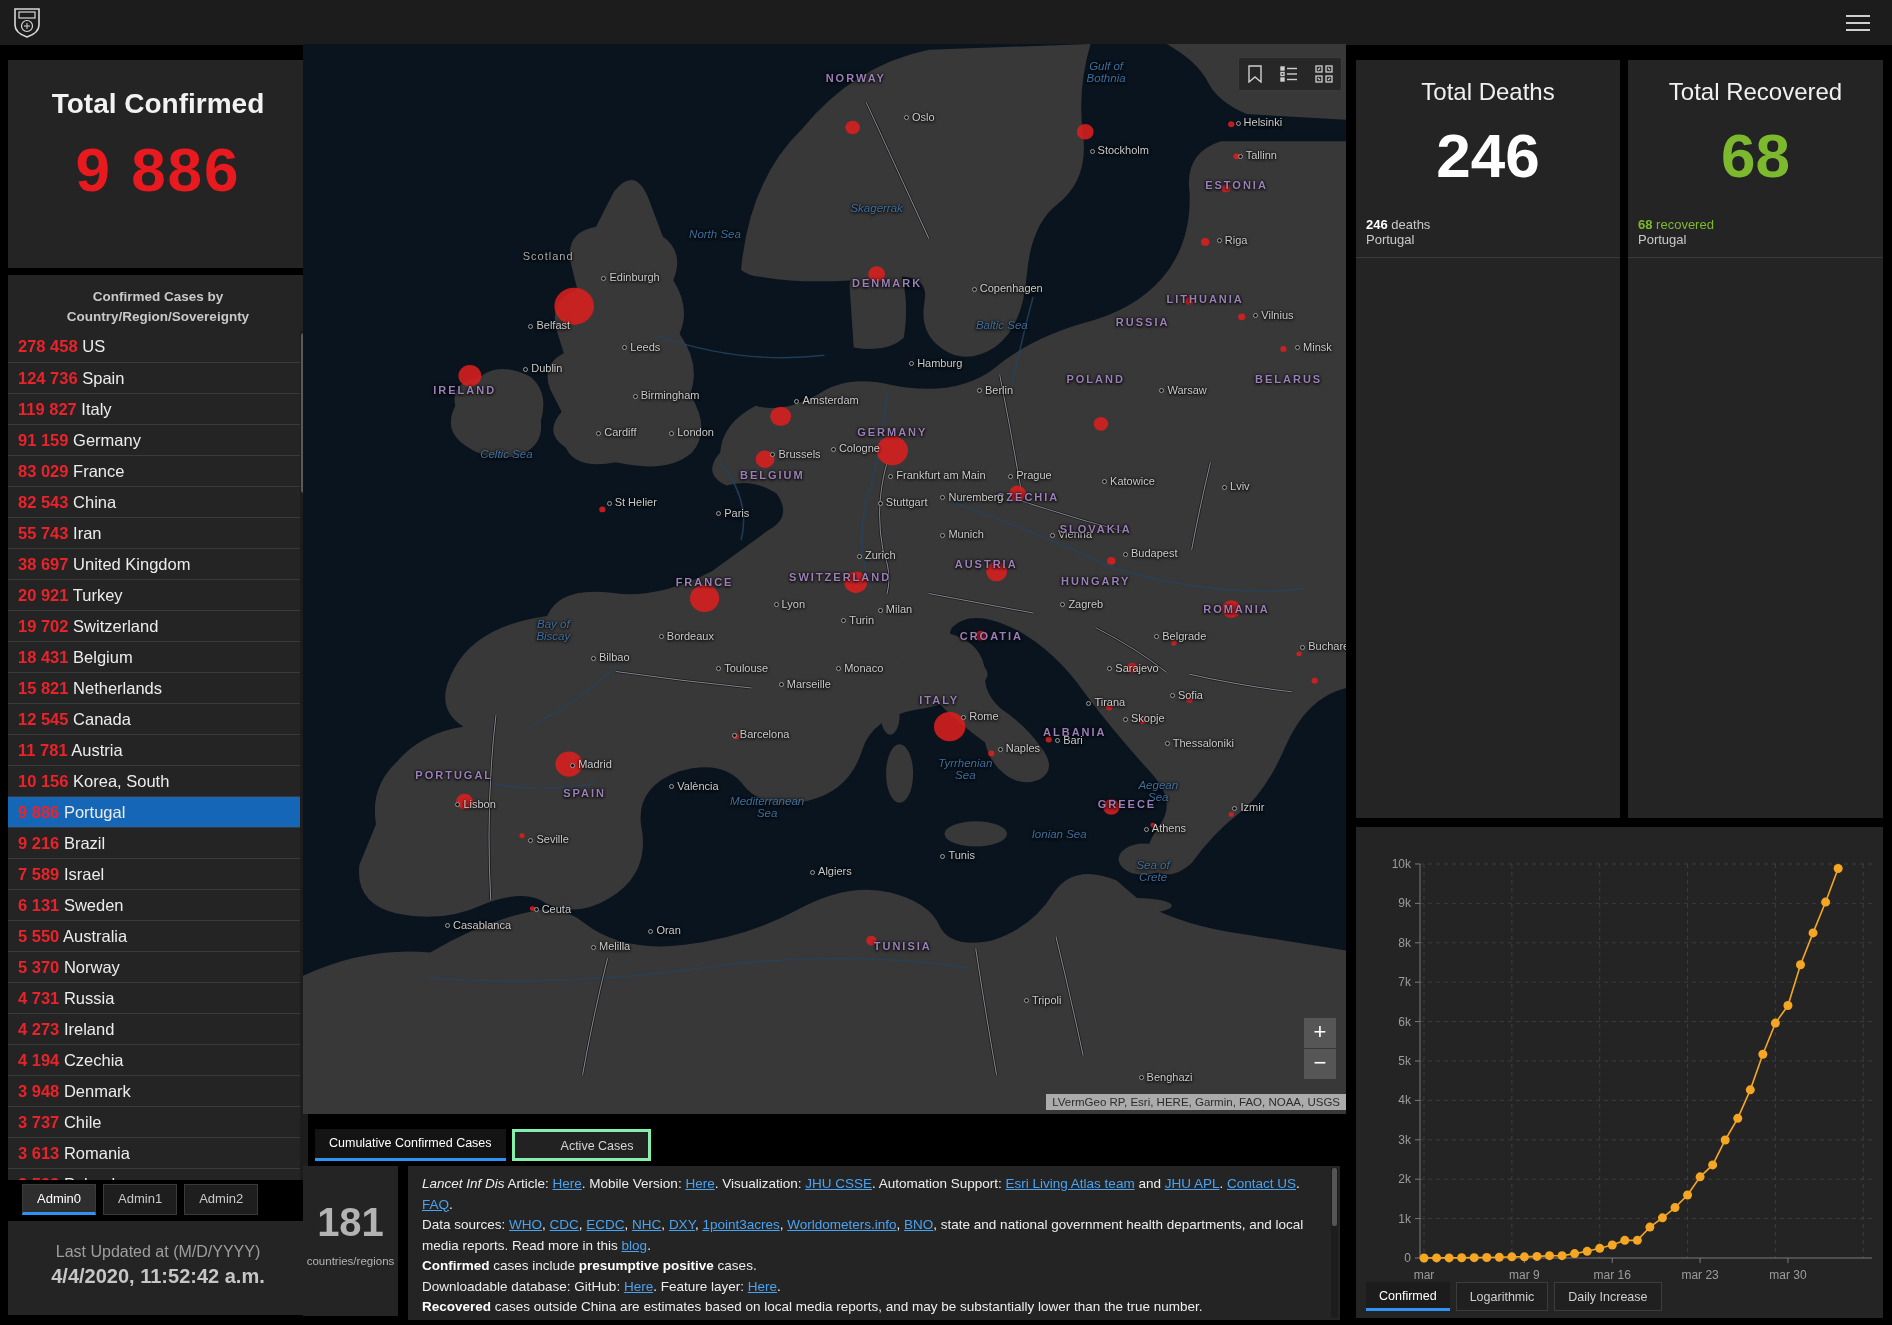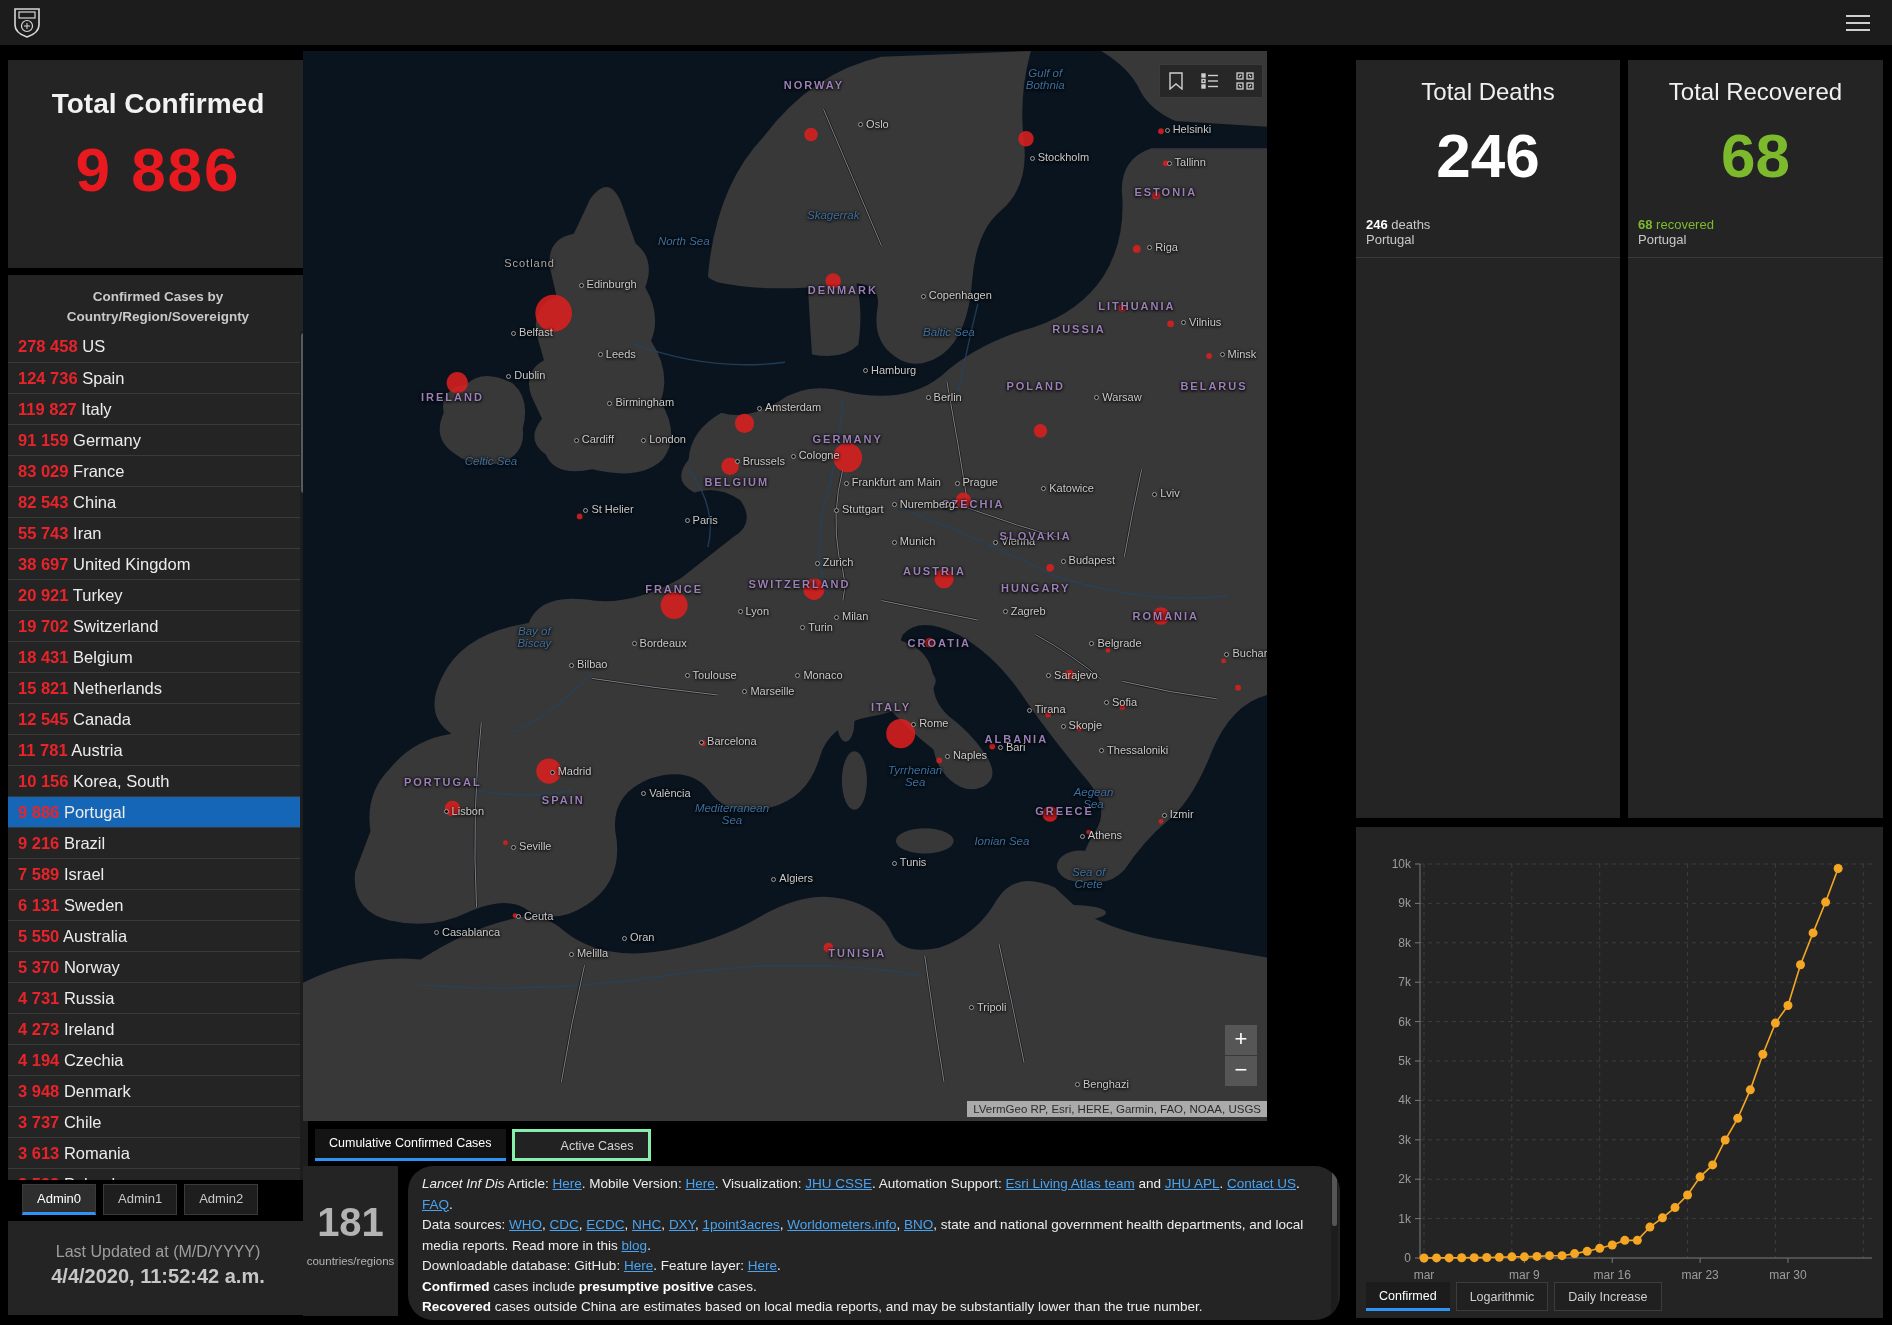--- a/index.html
+++ b/index.html
@@ -35,21 +35,21 @@
   #admintabs { position:absolute; left:8px; top:1184px; height:31px; display:flex; gap:7px; padding-left:14px; width:300px; }
   .atab { font-size:13px; color:#c9c9c9; background:#1e1e1e; border:1px solid #3a3a3a; padding:6px 14px 4px 14px; cursor:pointer; }
   .atab.on { background:#2e2e2e; color:#fff; border-bottom:3px solid #2f93f6; }
 
   
   #updated { left:8px; top:1221px; width:300px; height:94px; text-align:center; }
   #updated .l1 { margin-top:22px; font-size:16px; color:#9e9e9e; }
   #updated .l2 { margin-top:4px; font-size:20px; font-weight:bold; color:#c6c6c6; }
 
   
-  #map { position:absolute; left:303px; top:51px; width:964px; height:1070px; background:#0a141e; overflow:hidden; cursor:grab; }
+  #map { position:absolute; left:303px; top:44px; width:1043px; height:1070px; background:#0a141e; overflow:hidden; cursor:grab; }
   #map svg.base { position:absolute; left:0; top:0; width:100%; height:100%; }
   .mlabel { position:absolute; transform:translate(-50%,-50%); white-space:nowrap; pointer-events:none; text-shadow:0 1px 3px #000,0 0 3px #000; }
   .mlabel.c { color:#9b7fb8; font-size:11px; font-weight:bold; letter-spacing:2px; }
   .mlabel.w { color:#3d6f9f; font-size:11.5px; font-style:italic; }
   .mlabel.r { color:#a9a9a9; font-size:11px; letter-spacing:1px; }
   .mlabel.t { transform:translate(-4px,-50%); color:#c9c9c9; font-size:11px; }
   .mlabel.t i { display:inline-block; width:5px; height:5px; border-radius:50%; background:#101010; border:1px solid #9a9a9a; margin-right:3px; vertical-align:middle; }
   #mapicons { position:absolute; right:4px; top:13px; width:104px; height:34px; background:rgba(38,38,38,.92); border:1px solid #3c3c3c; border-radius:2px; display:flex; align-items:center; justify-content:space-around; }
   #mapicons span { cursor:pointer; display:flex; }
   #zoomctl { position:absolute; right:10px; bottom:35px; width:32px; }
@@ -60,21 +60,21 @@
   
   #maptabs { position:absolute; left:315px; top:1129px; display:flex; gap:6px; }
   .mtab { font-size:12.5px; padding:7px 14px 5px 14px; cursor:pointer; }
   .mtab.on { background:#141414; color:#fff; border-bottom:3px solid #2f93f6; }
   .mtab.off { background:#222; color:#d5d5d5; border:3px solid #86efac;padding-left:46px; }
 
   
   #countpanel { left:303px; top:1166px; width:95px; height:150px; text-align:center; color:#b3b3b3; }
   #countpanel .n { font-size:40px; font-weight:bold; margin-top:34px; }
   #countpanel .l { font-size:11.5px; margin-top:10px; }
-  #infopanel { left:408px; top:1166px; width:932px; height:154px; padding:8px 18px 8px 14px; font-size:13.5px; line-height:1.52; color:#ededed; overflow:hidden;border-radius:25px; }
+  #infopanel { left:408px; top:1166px; width:932px; height:154px; padding:8px 18px 8px 14px; font-size:13.5px; line-height:1.52; color:#ededed; overflow:hidden; }
   #infopanel .link { color:#4aa3f0; text-decoration:underline; cursor:pointer; }
   #infopanel .b { font-weight:bold; color:#fff; }
   #infopanel .i { font-style:italic; }
   #info-scroll { position:absolute; right:2px; top:2px; bottom:2px; width:7px; background:#1d1d1d; }
   #info-thumb { position:absolute; top:0; left:1px; width:5px; height:58px; background:#555; border-radius:2px; }
 
   
   .stat { text-align:center; }
   .stat .t { font-size:24px; color:#f0f0f0; margin-top:18px; }
   .stat .v { font-size:62px; font-weight:bold; margin-top:14px; }
@@ -421,22 +421,22 @@
   </div>
 
 <div id="countpanel" class="panel">
   <div class="n">181</div>
   <div class="l">countries/regions</div>
 </div>
 <div id="infopanel" class="panel">
   <div id="infolines">
       <div><span class="i">Lancet Inf Dis</span><span> Article: </span><span class="link">Here</span><span>. Mobile Version: </span><span class="link">Here</span><span>. Visualization: </span><span class="link">JHU CSSE</span><span>. Automation Support: </span><span class="link">Esri Living Atlas team</span><span> and </span><span class="link">JHU APL</span><span>. </span><span class="link">Contact US</span><span>. </span><span class="link">FAQ</span><span>.</span></div>
       <div><span>Data sources: </span><span class="link">WHO</span><span>, </span><span class="link">CDC</span><span>, </span><span class="link">ECDC</span><span>, </span><span class="link">NHC</span><span>, </span><span class="link">DXY</span><span>, </span><span class="link">1point3acres</span><span>, </span><span class="link">Worldometers.info</span><span>, </span><span class="link">BNO</span><span>, state and national government health departments, and local media reports.  Read more in this </span><span class="link">blog</span><span>.</span></div>
+      <div><span class="b">Confirmed</span><span> cases include </span><span class="b">presumptive positive</span><span> cases.</span></div>
       <div><span>Downloadable database: GitHub: </span><span class="link">Here</span><span>. Feature layer: </span><span class="link">Here</span><span>.</span></div>
-      <div><span class="b">Confirmed</span><span> cases include </span><span class="b">presumptive positive</span><span> cases.</span></div>
       <div><span class="b">Recovered</span><span> cases outside China are estimates based on local media reports, and may be substantially lower than the true number.</span></div>
     </div>
   <div id="info-scroll">
       <div id="info-thumb"></div>
     </div>
 </div>
 
 <div id="deaths" class="panel stat">
   <div class="t">Total Deaths</div>
   <div class="v">246</div>

